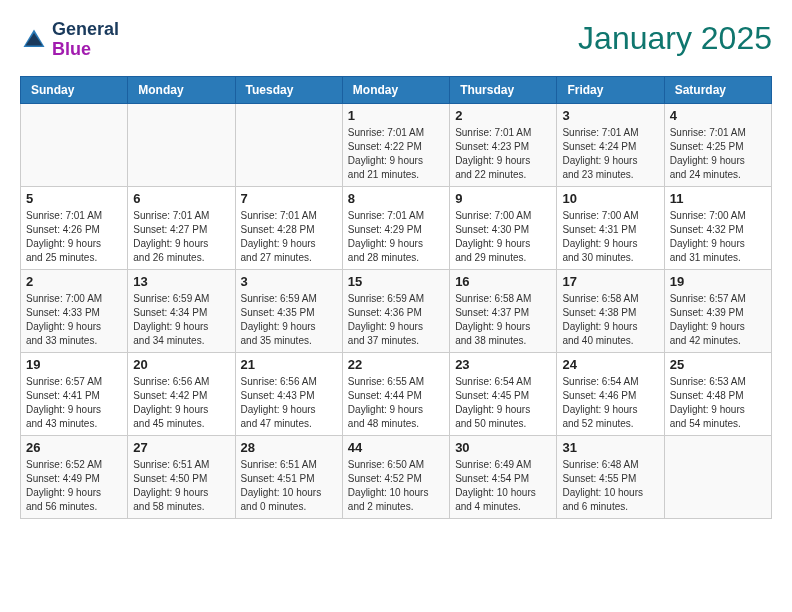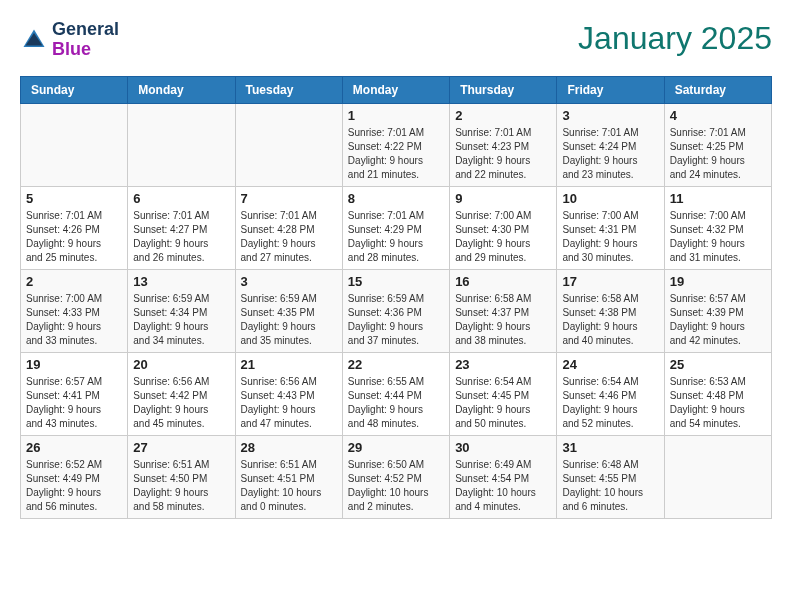--- a/index.html
+++ b/index.html
@@ -237,21 +237,21 @@
         </td>
         <td>
           <span class="day-num">27</span>
           <div class="day-info">Sunrise: 6:51 AM<br>Sunset: 4:50 PM<br>Daylight: 9 hours<br>and 58 minutes.</div>
         </td>
         <td>
           <span class="day-num">28</span>
           <div class="day-info">Sunrise: 6:51 AM<br>Sunset: 4:51 PM<br>Daylight: 10 hours<br>and 0 minutes.</div>
         </td>
         <td>
-          <span class="day-num">29</span>
+          <span class="day-num">44</span>
           <div class="day-info">Sunrise: 6:50 AM<br>Sunset: 4:52 PM<br>Daylight: 10 hours<br>and 2 minutes.</div>
         </td>
         <td>
           <span class="day-num">30</span>
           <div class="day-info">Sunrise: 6:49 AM<br>Sunset: 4:54 PM<br>Daylight: 10 hours<br>and 4 minutes.</div>
         </td>
         <td>
           <span class="day-num">31</span>
           <div class="day-info">Sunrise: 6:48 AM<br>Sunset: 4:55 PM<br>Daylight: 10 hours<br>and 6 minutes.</div>
         </td>

